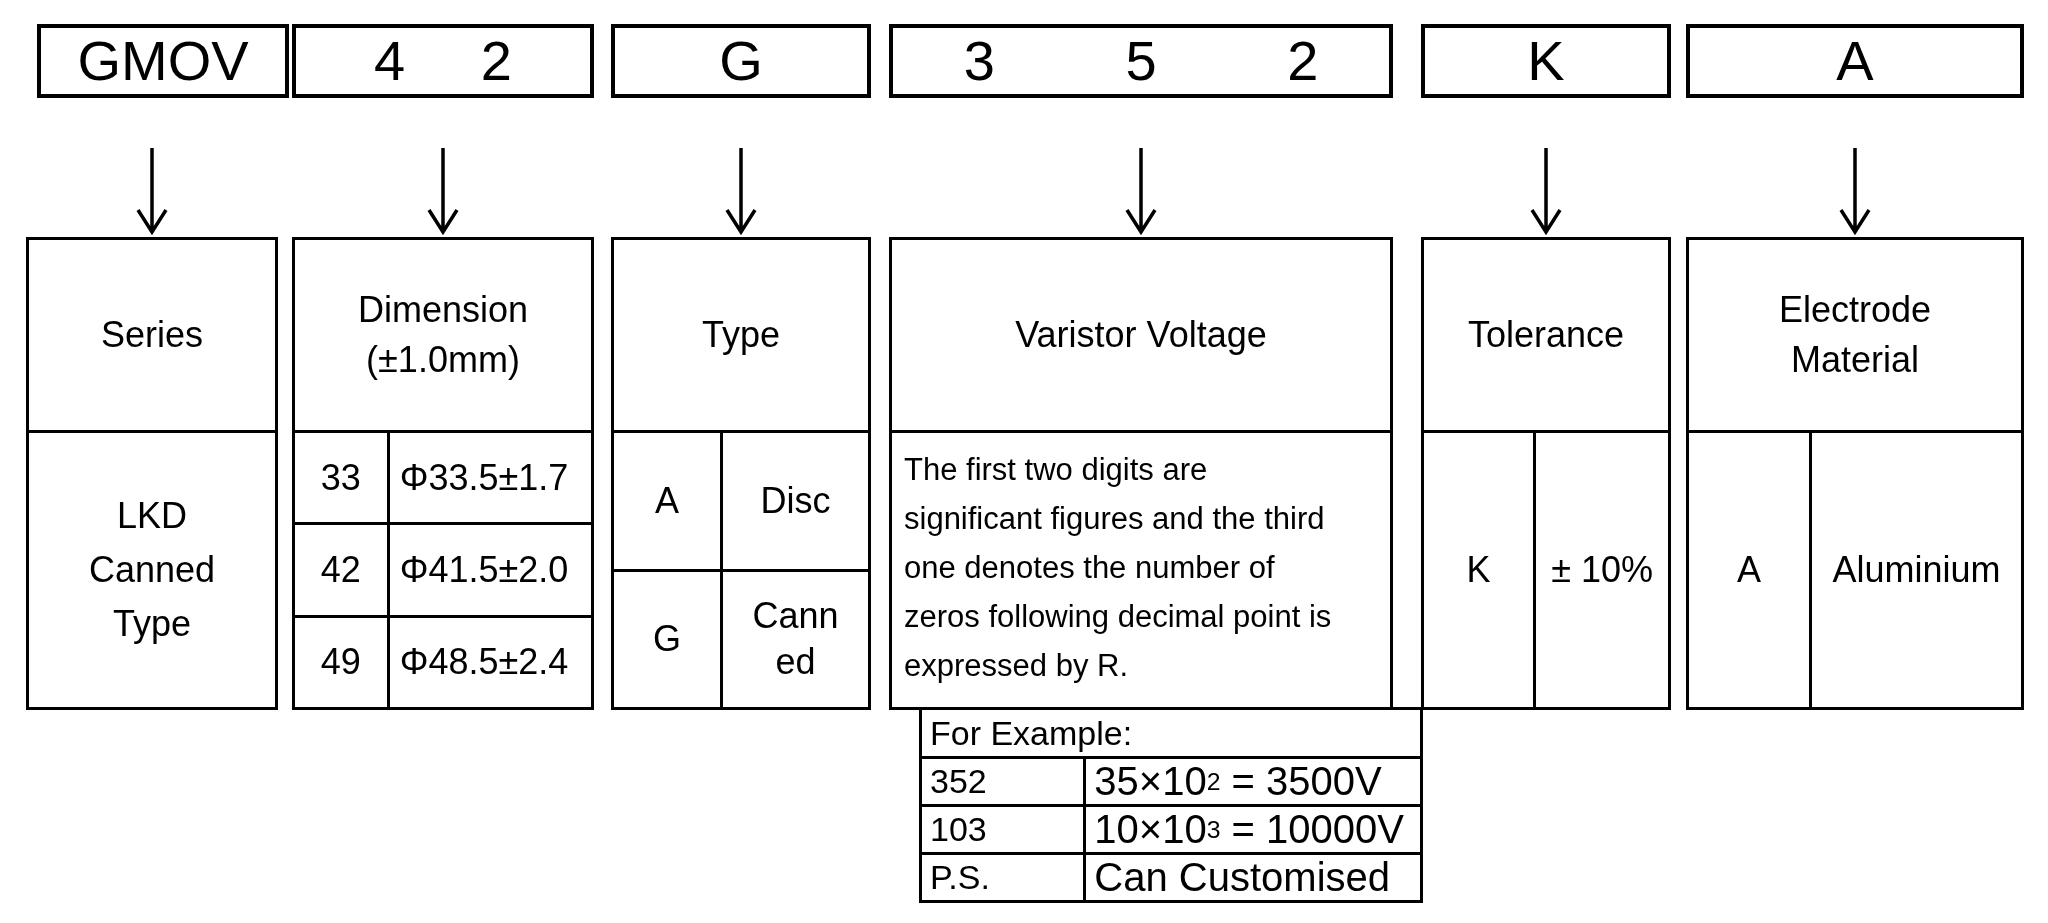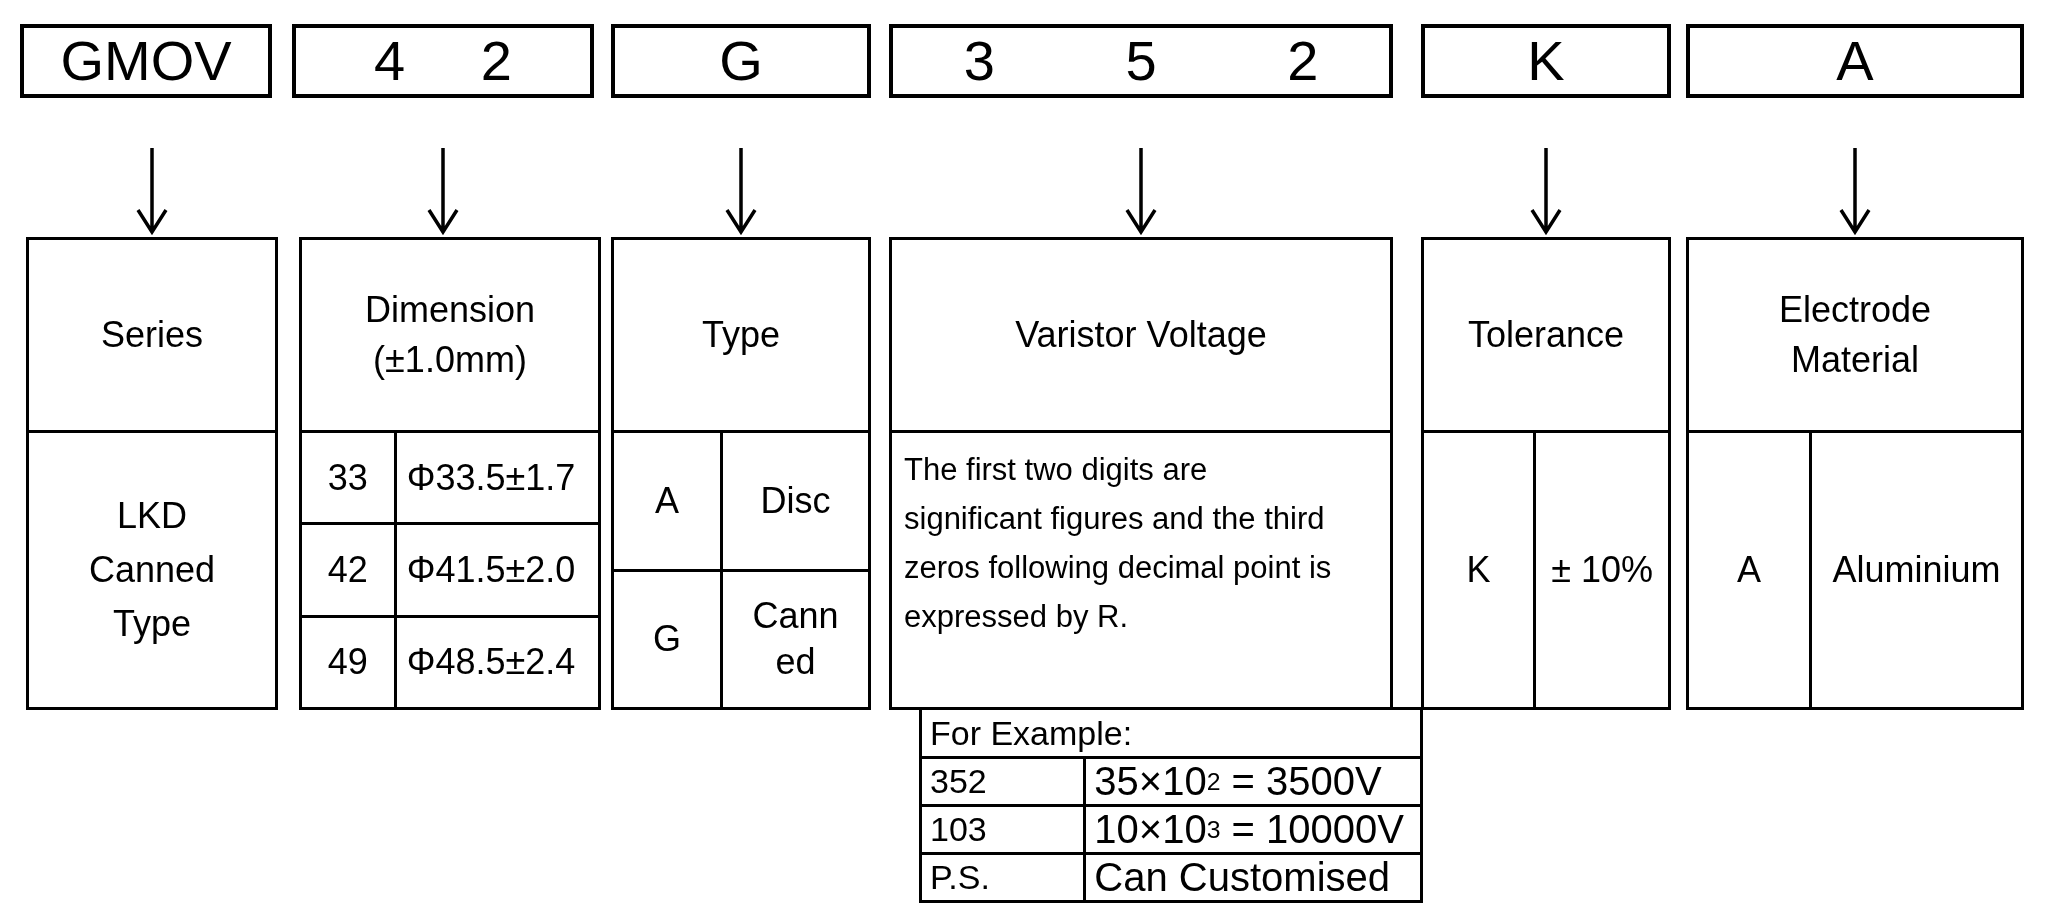--- a/index.html
+++ b/index.html
@@ -159,21 +159,21 @@
     font-size:40px;
     white-space:pre;
   }
   .ex-val sup { font-size:0.62em; line-height:0; }
 </style>
 </head>
 <body>
 
 <div id="canvas">
 
-  <div class="top-box" style="left:20px; width:252px;">
+  <div class="top-box" style="left:37px; width:252px;">
     <span>GMOV</span>
   </div>
   <div class="top-box" style="left:292px; width:302px;">
     <span class="ws-mid">4 2</span>
   </div>
   <div class="top-box" style="left:611px; width:260px;">
     <span>G</span>
   </div>
   <div class="top-box" style="left:889px; width:504px;">
     <span class="ws-wide">3 5 2</span>
@@ -208,21 +208,21 @@
     <div class="col-header">
       <span>Series</span>
     </div>
     <div class="col-body center-body">
       <div>LKD</div>
       <div>Canned</div>
       <div>Type</div>
     </div>
   </div>
 
-  <div class="col" style="left:299px; width:302px;">
+  <div class="col" style="left:292px; width:302px;">
     <div class="col-header">
       <span>Dimension</span>
       <span>(±1.0mm)</span>
     </div>
     <div class="col-body">
       <div class="tbl">
         <div class="tbl-row">
           <div class="cell-code w32">33</div>
           <div class="cell-val val-left">Φ33.5±1.7</div>
         </div>
@@ -261,20 +261,21 @@
   </div>
 
   <div class="col" style="left:889px; width:504px;">
     <div class="col-header">
       <span>Varistor Voltage</span>
     </div>
     <div class="col-body">
       <div class="desc">
         <div>The first two digits are</div>
         <div>significant figures and the third</div>
+        <div>one denotes the number of</div>
         <div>zeros following decimal point is</div>
         <div>expressed by R.</div>
       </div>
     </div>
   </div>
 
   <div class="ex-table">
     <div class="ex-title">For Example:</div>
     <div class="ex-row">
       <div class="ex-code">352</div>

